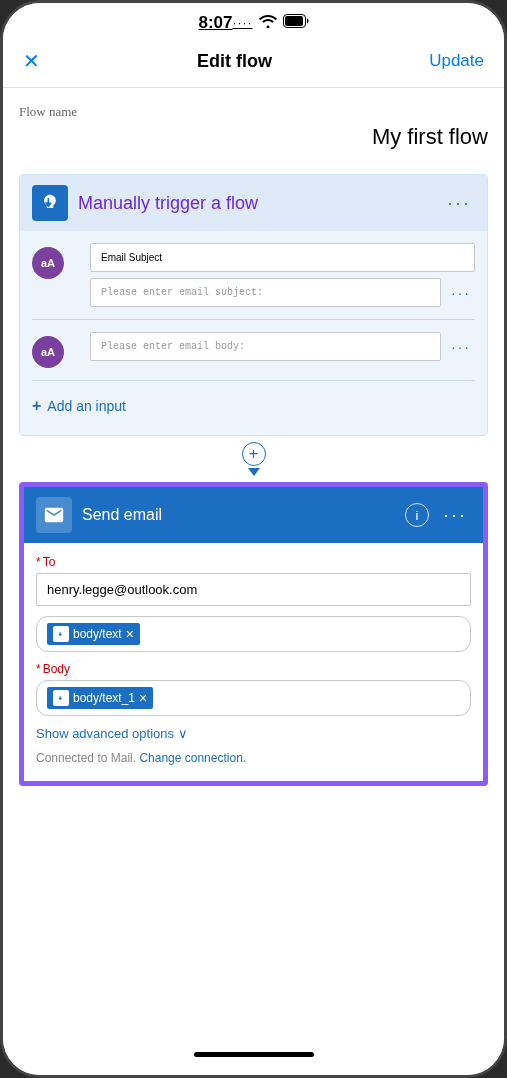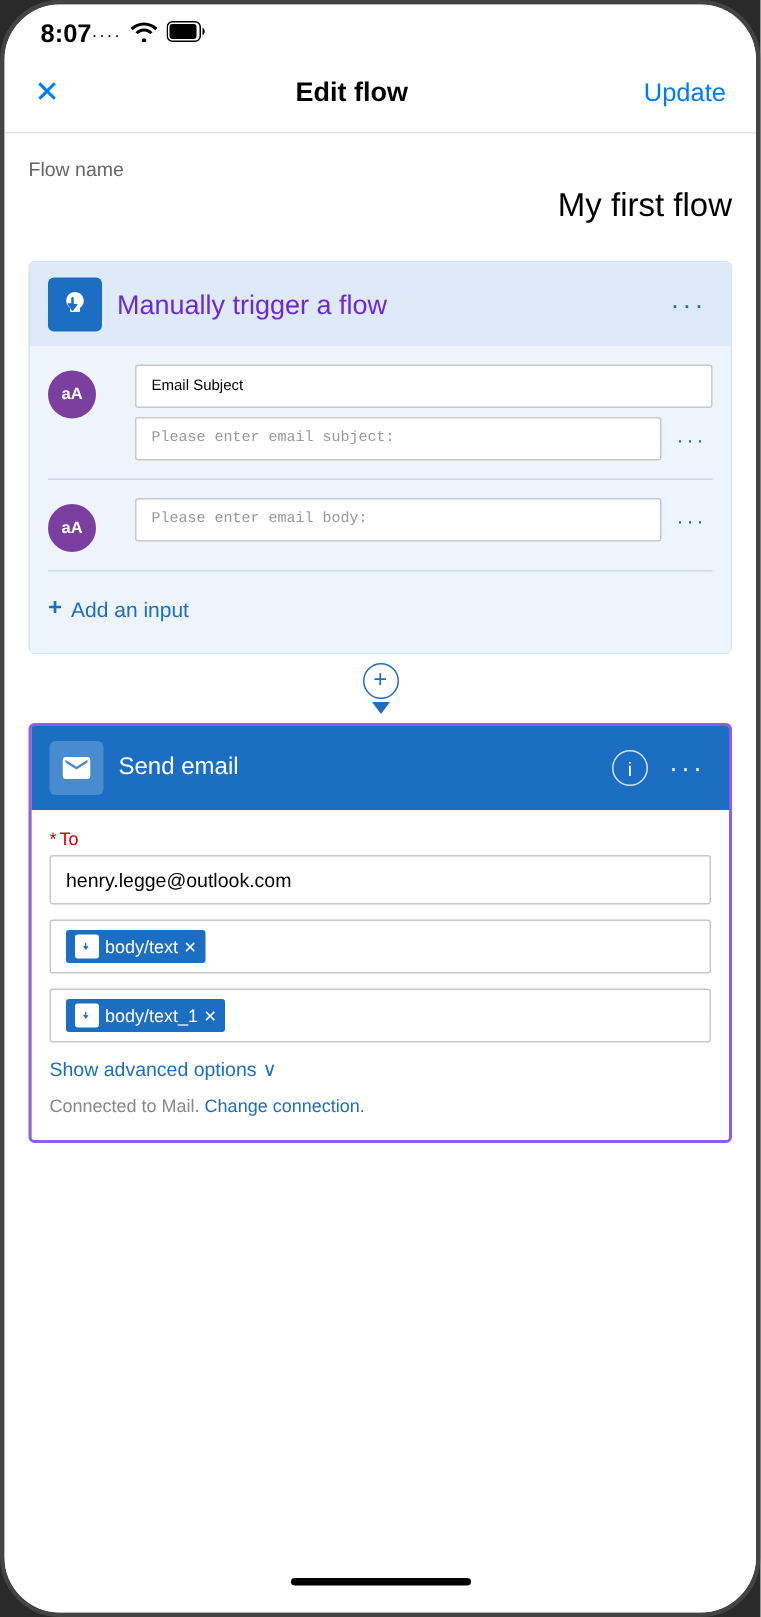--- a/index.html
+++ b/index.html
@@ -19,24 +19,25 @@
       overflow: hidden;
       border: 3px solid #444;
       display: flex;
       flex-direction: column;
       position: relative;
     }
     
     .status-bar {
       background: #fff;
       display: flex;
-      justify-content: flex-start;
+      justify-content: center;
       align-items: center;
       padding: 10px 24px 6px;
       flex-shrink: 0;
+      text-decoration: underline;
     }
     .status-time {
       font-size: 17px;
       font-weight: 600;
       color: #000;
     }
     .status-icons {
       display: flex;
       align-items: center;
       gap: 6px;
@@ -72,20 +73,21 @@
     .content {
       flex: 1;
       background: #fff;
       overflow-y: auto;
       padding: 16px;
     }
     .flow-name-label {
       font-size: 13px;
       color: #666;
       margin-bottom: 4px;
+      font-family: Liberation Serif, serif;
     }
     .flow-name-value {
       font-size: 22px;
       font-weight: 400;
       color: #000;
       margin-bottom: 24px;
       text-align: right;
     }
     
     .trigger-card {
@@ -221,21 +223,21 @@
     .connector-arrow {
       width: 0;
       height: 0;
       border-left: 6px solid transparent;
       border-right: 6px solid transparent;
       border-top: 8px solid #1b6ec2;
       margin-top: 2px;
     }
     
     .action-card {
-      border: 2px solid #8b5cf6;
+      border: 5px solid #8b5cf6;
       border-radius: 4px;
       background: #eab308;
       overflow: hidden;
     }
     .action-header {
       background: #1b6ec2;
       display: flex;
       align-items: center;
       padding: 10px 12px;
       gap: 10px;
@@ -303,21 +305,21 @@
       border-radius: 2px;
       padding: 8px 10px;
       font-size: 13px;
       color: #000;
       width: 100%;
       margin-bottom: 10px;
     }
     .tag-field {
       background: #fff;
       border: 1px solid #c8c8c8;
-      border-radius: 2px;
+      border-radius: 12px;
       padding: 6px 10px;
       font-size: 13px;
       color: #000;
       width: 100%;
       margin-bottom: 10px;
       display: flex;
       align-items: center;
       gap: 6px;
     }
     .tag-chip {
@@ -496,20 +498,23 @@
             <div class="tag-chip-icon">
               <svg viewBox="0 0 24 24" xmlns="http://www.w3.org/2000/svg">
                 <path d="M9 11.5V7a1 1 0 012 0v4.5h2.5a.5.5 0 01.4.8l-3.5 4.7a.5.5 0 01-.8 0L6.1 11.8a.5.5 0 01.4-.8H9z" fill="#1b6ec2"></path>
               </svg>
             </div>
             <span class="tag-chip-text">body/text</span>
             <span class="tag-chip-close">×</span>
           </div>
         </div>
 
+        <div class="field-label">
+          <span>*</span><span class="field-label-text">Body</span>
+        </div>
         <div class="tag-field">
           <div class="tag-chip">
             <div class="tag-chip-icon">
               <svg viewBox="0 0 24 24" xmlns="http://www.w3.org/2000/svg">
                 <path d="M9 11.5V7a1 1 0 012 0v4.5h2.5a.5.5 0 01.4.8l-3.5 4.7a.5.5 0 01-.8 0L6.1 11.8a.5.5 0 01.4-.8H9z" fill="#1b6ec2"></path>
               </svg>
             </div>
             <span class="tag-chip-text">body/text_1</span>
             <span class="tag-chip-close">×</span>
           </div>

